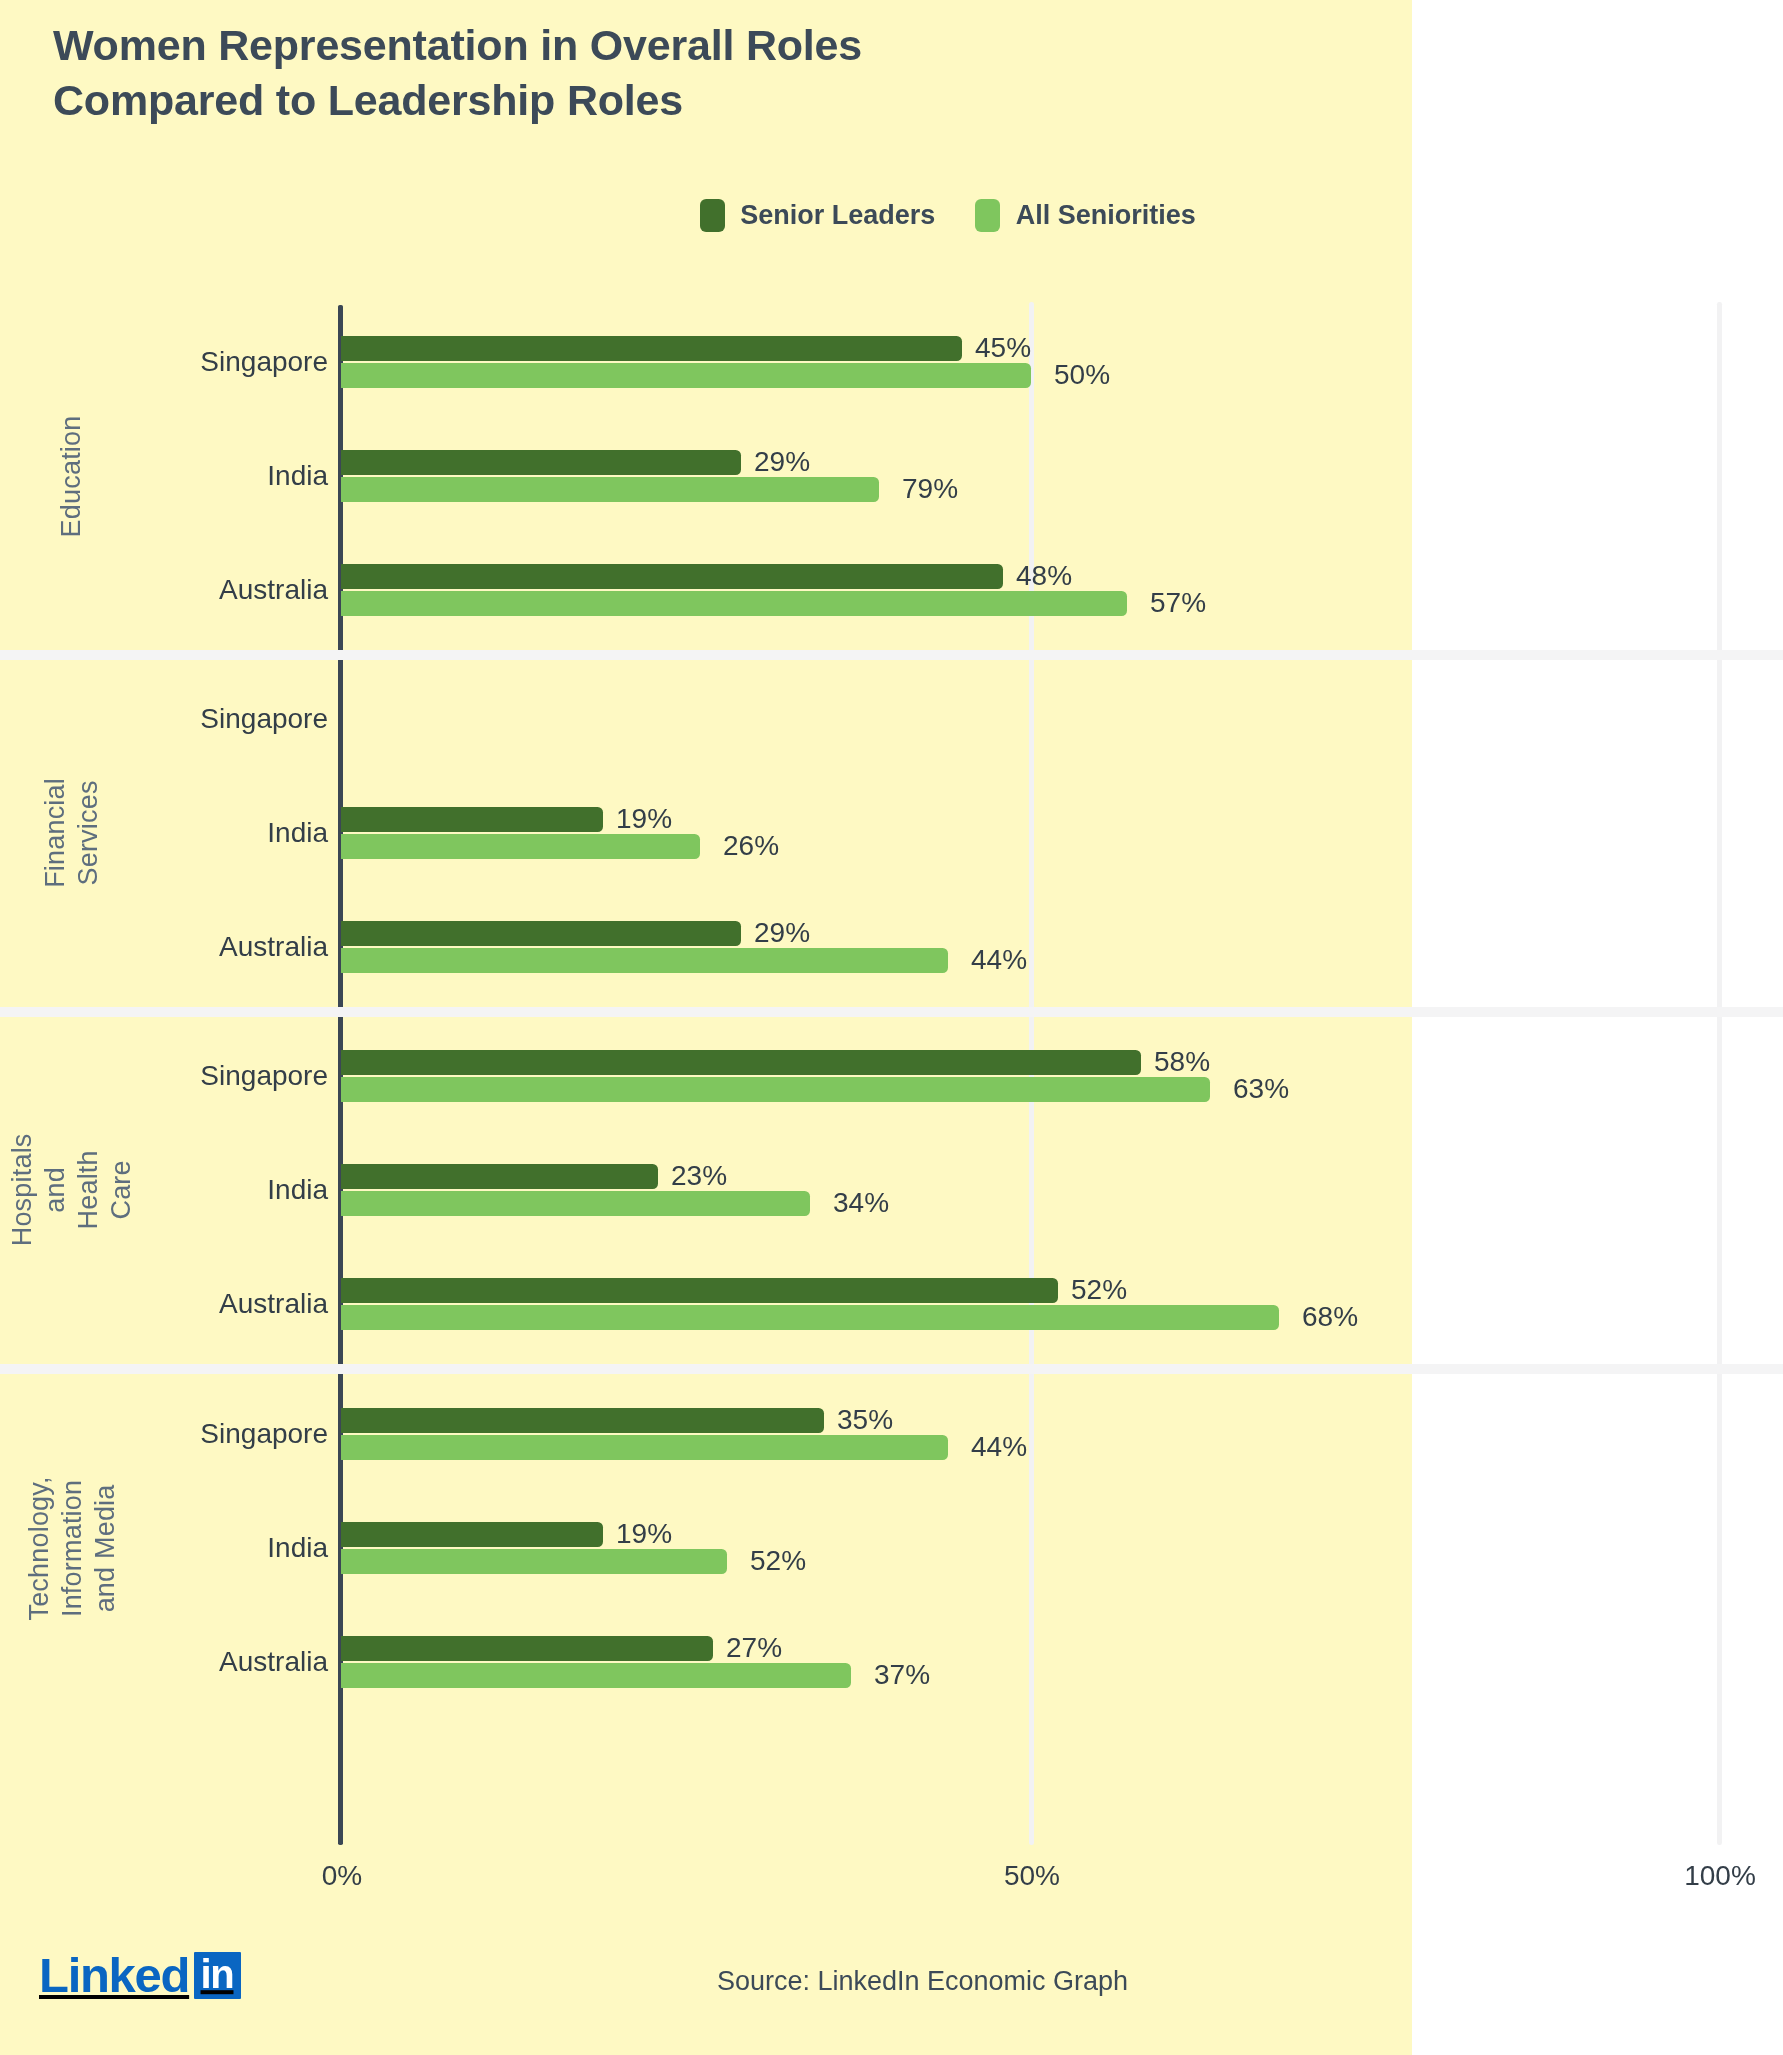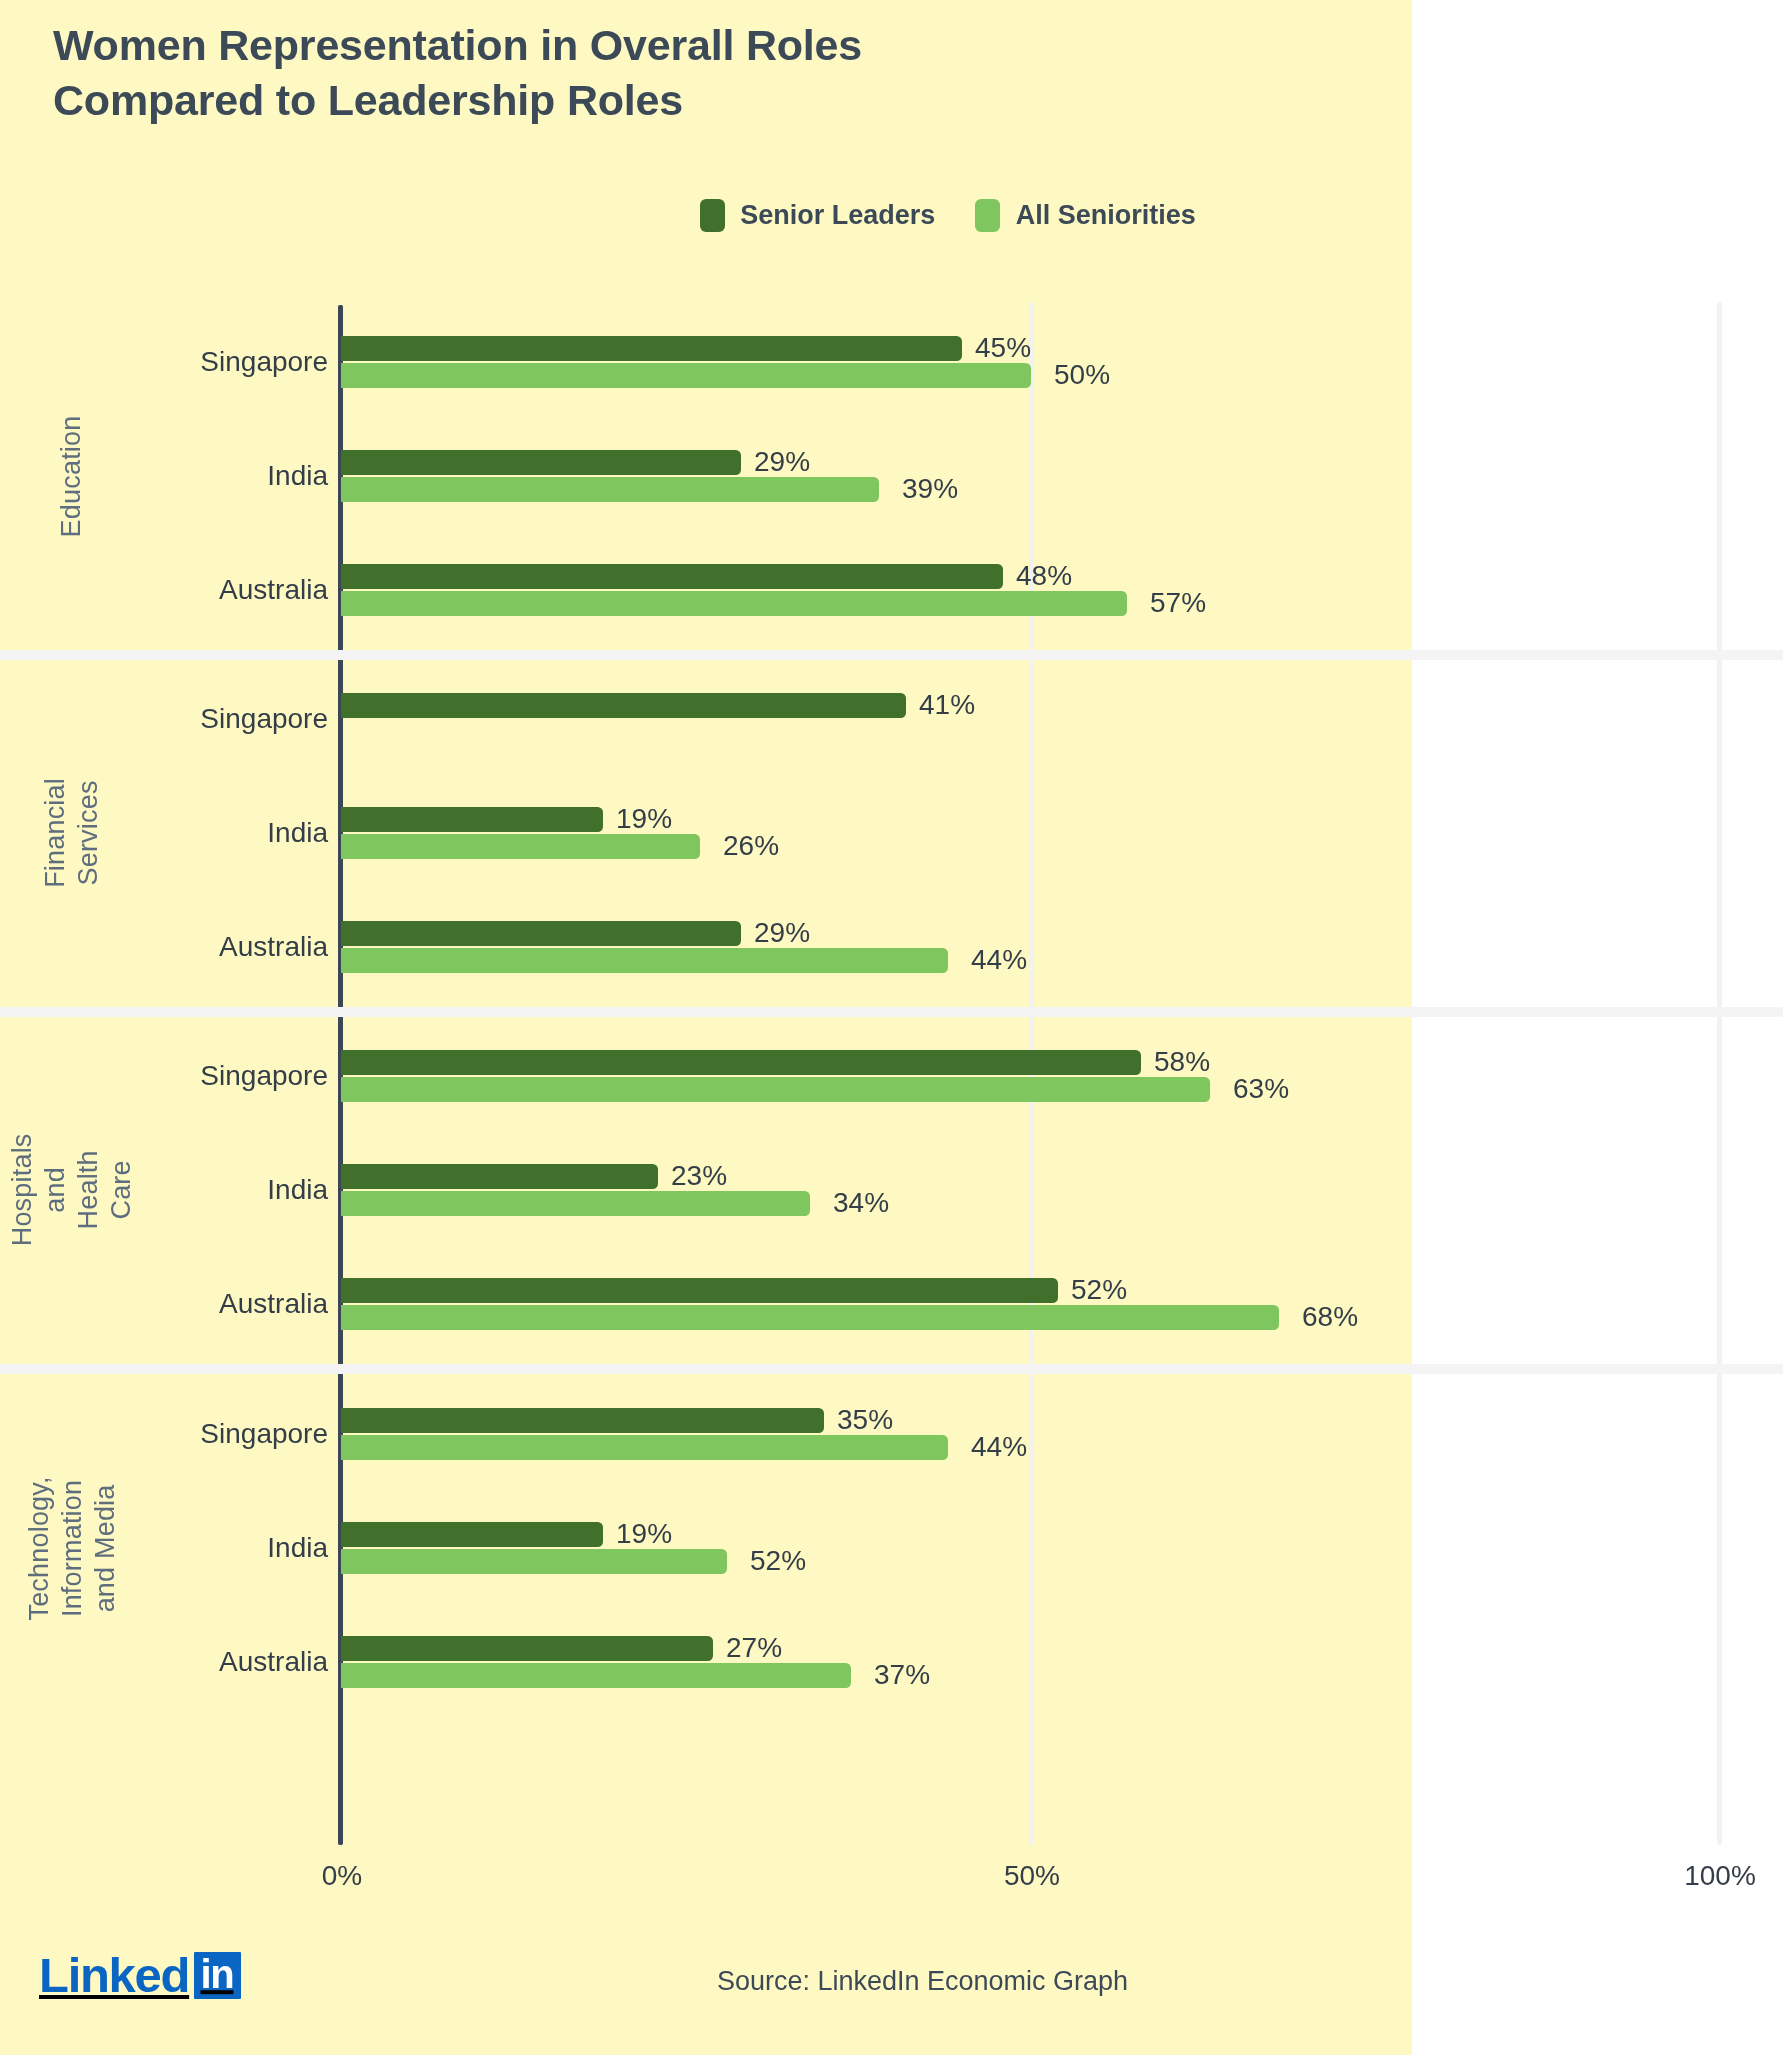--- a/index.html
+++ b/index.html
@@ -294,21 +294,21 @@
             </div>
           </div>
           <div class="country" style="top: 148px;">
             <div class="country-label">India</div>
             <div class="bar-row top">
               <div class="bar senior" style="width: 400px;"></div>
               <div class="bar-value">29%</div>
             </div>
             <div class="bar-row bottom">
               <div class="bar all" style="width: 538px;"></div>
-              <div class="bar-value">39%</div>
+              <div class="bar-value">79%</div>
             </div>
           </div>
           <div class="country" style="top: 262px;">
             <div class="country-label">Australia</div>
             <div class="bar-row top">
               <div class="bar senior" style="width: 662px;"></div>
               <div class="bar-value">48%</div>
             </div>
             <div class="bar-row bottom">
               <div class="bar all" style="width: 786px;"></div>
@@ -316,24 +316,20 @@
             </div>
           </div>
         </div>
         <div class="group" style="top: 357px; height: 348px;">
           <div class="group-cat">
             <span>Financial
 Services</span>
           </div>
           <div class="country" style="top: 34px;">
             <div class="country-label">Singapore</div>
-            <div class="bar-row top">
-              <div class="bar senior" style="width: 565px;"></div>
-              <div class="bar-value">41%</div>
-            </div>
           </div>
           <div class="country" style="top: 148px;">
             <div class="country-label">India</div>
             <div class="bar-row top">
               <div class="bar senior" style="width: 262px;"></div>
               <div class="bar-value">19%</div>
             </div>
             <div class="bar-row bottom">
               <div class="bar all" style="width: 359px;"></div>
               <div class="bar-value">26%</div>

